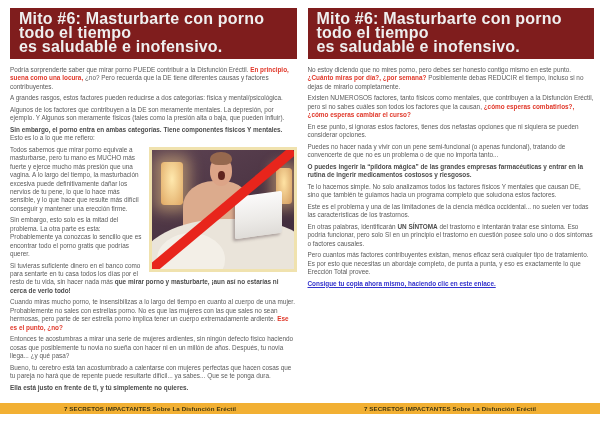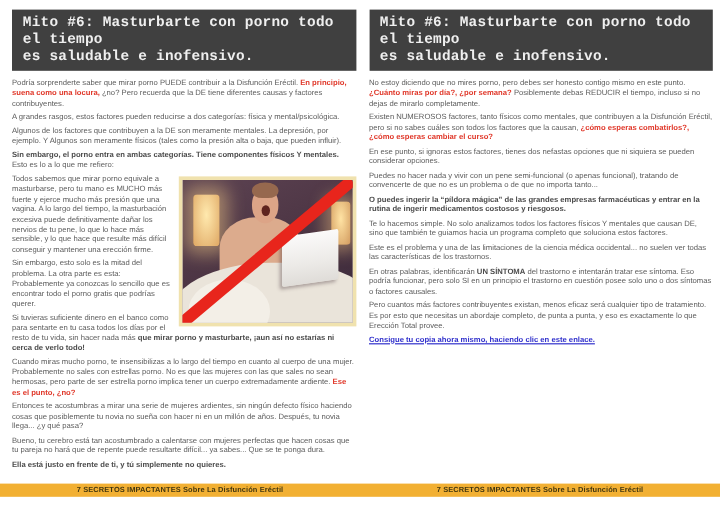--- a/index.html
+++ b/index.html
@@ -1,20 +1,20 @@
 <!DOCTYPE html>
 <html><head>
 <meta charset="utf-8">
 <style>
   html,body{margin:0;padding:0;background:#ffffff;}
   body{width:600px;height:424px;font-family:"Liberation Sans",sans-serif;-webkit-font-smoothing:antialiased;}
   .sheet{position:relative;width:600px;height:424px;overflow:hidden;background:#ffffff;}
   .pages{position:absolute;top:8px;left:10px;right:6px;display:flex;gap:11px;}
   .page{flex:1;min-width:0;}
-  .page-header{background:#404040;color:#efefef;font-weight:bold;font-size:12px;line-height:14px;padding:4px 9px 5px;letter-spacing:.2px;font-family:Liberation Mono, monospace;}
+  .page-header{background:#7f1d1d;color:#efefef;font-weight:bold;font-size:16px;line-height:14px;padding:4px 9px 5px;letter-spacing:.2px;}
   .page-header span{display:block;}
   .page-body{margin-top:7px;font-size:6.4px;line-height:8.4px;color:#5b5b5b;}
   .para{margin:0 0 3.2px 0;}
   .seg-plain{color:#5b5b5b;}
   .seg-bold{color:#4c4c4c;font-weight:bold;}
   .seg-red{color:#e0382a;font-weight:bold;}
   .seg-link{color:#3232cc;font-weight:bold;text-decoration:underline;cursor:pointer;}
   .clear-block{clear:both;}
   
   .photo{float:right;width:142px;height:119px;border:3px solid #f0e2ae;margin:1px 0 4px 6px;position:relative;overflow:hidden;background:linear-gradient(155deg,#5d4352 0%,#4a3342 55%,#39293a 100%);}

